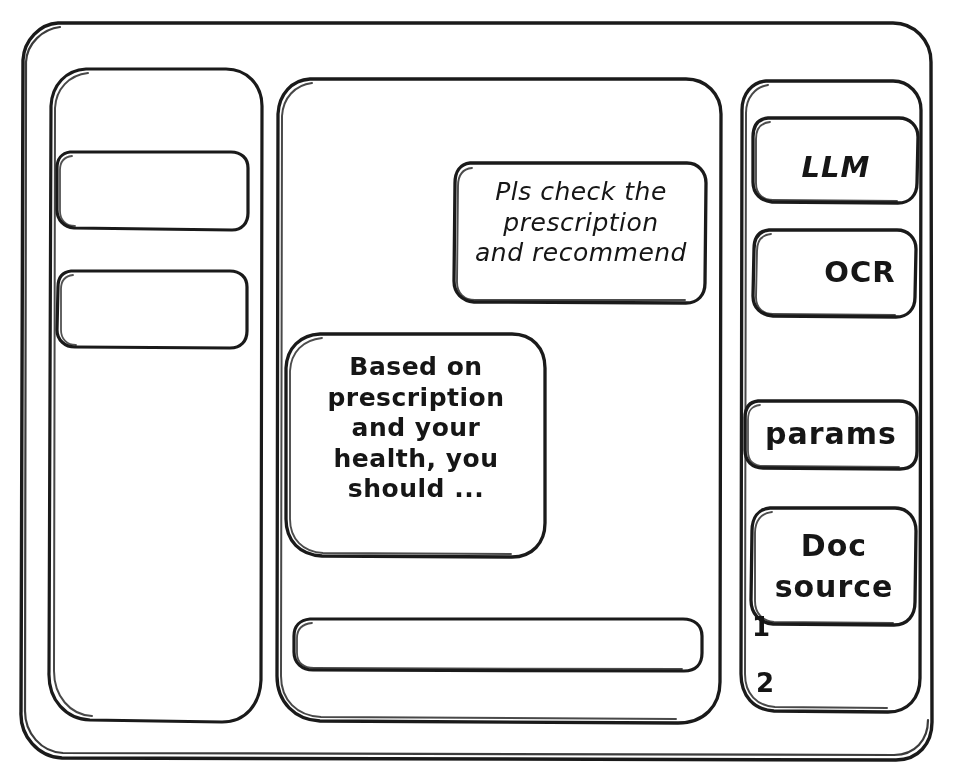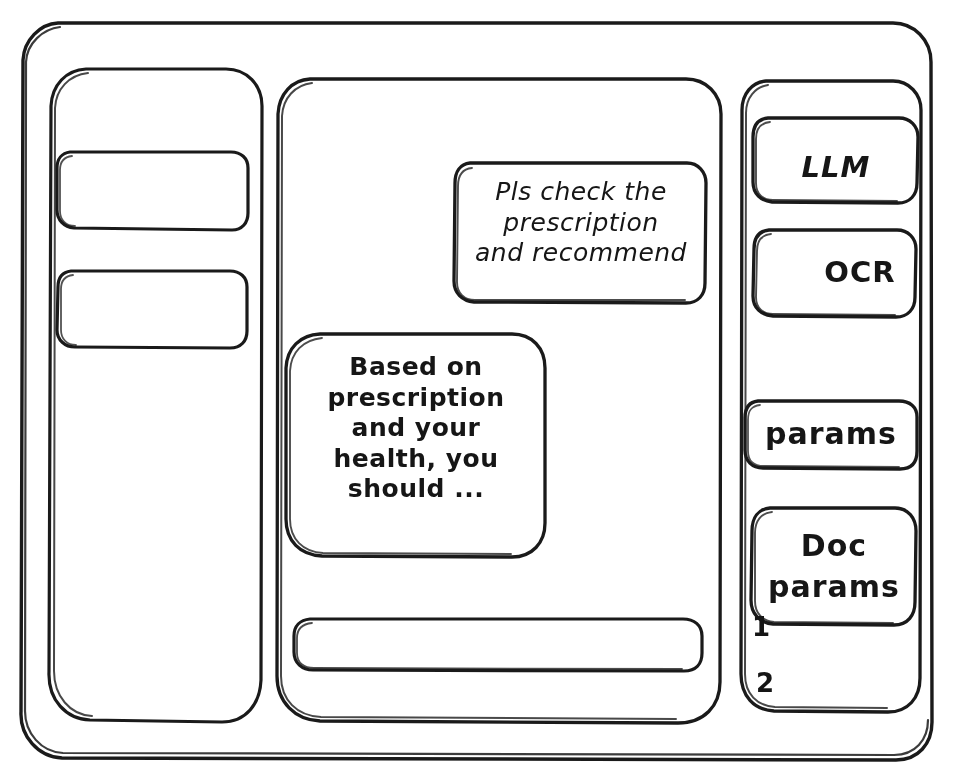--- a/index.html
+++ b/index.html
@@ -135,21 +135,21 @@
     </svg>
     <div class="lbl t-btn" style="top:22px;font-size:30px;">params</div>
   </div>
 
   <div class="sketch" style="left:744px;top:500px;width:180px;height:132px;">
     <svg width="180" height="132" viewBox="0 0 180 132" fill="none">
       <path d="M26 8 C14 9 8 18 8 31 L7 100 C7 114 16 123 29 124 L150 125 C164 125 171 115 171 102 L172 31 C172 18 164 8 151 8 Z" stroke="#1a1a1a" stroke-width="3.3" stroke-linecap="round" stroke-linejoin="round" fill="none"></path>
       <path d="M28 12 C17 13 11 21 11 33 L11 101 C11 114 19 121 30 122 L149 123" stroke="#1a1a1a" stroke-width="1.9" stroke-linecap="round" fill="none" opacity="0.78"></path>
     </svg>
     <div class="lbl t-btn" style="top:26px;font-size:30px;line-height:1.35;">Doc
-params</div>
+source</div>
   </div>
 
   <div class="num-item" style="left:752px;top:612px;">
     <span>1</span>
   </div>
   <div class="num-item" style="left:756px;top:668px;">
     <span>2</span>
   </div>
 
 </div>

